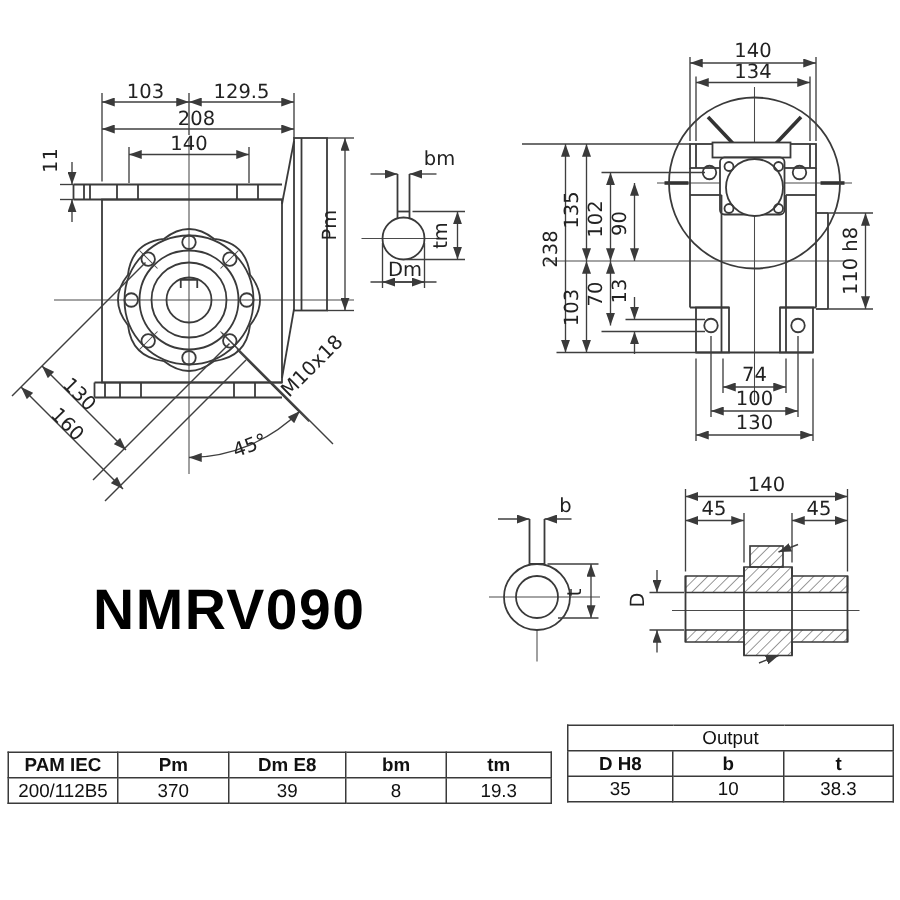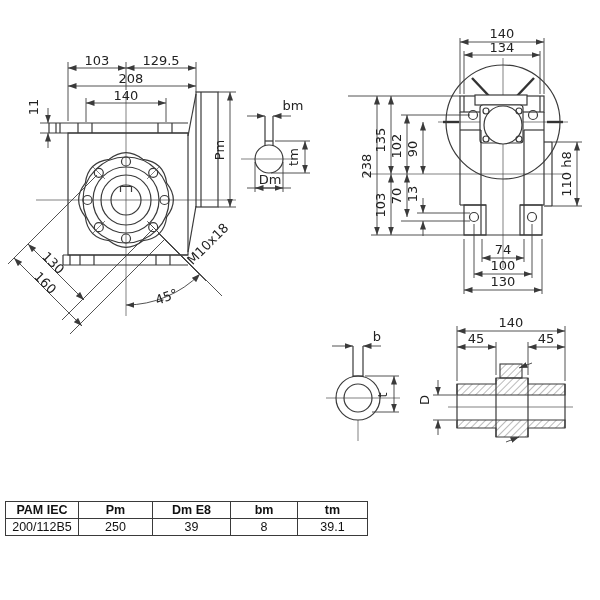--- a/index.html
+++ b/index.html
@@ -295,43 +295,66 @@
 
     <line class="d" x1="433" y1="395" x2="456" y2="395"></line>
     <line class="d" x1="433" y1="420" x2="456" y2="420"></line>
     <line class="d" x1="438" y1="380" x2="438" y2="395" marker-end="url(#ar)"></line>
     <line class="d" x1="438" y1="420" x2="438" y2="435" marker-start="url(#ar)"></line>
     <text x="429" y="400" text-anchor="middle" transform="rotate(-90 429,400)">D</text>
   </g>
 </svg>
 
 
+<div class="title">NMRV090</div>
 
 
 <table id="pamTable">
   <colgroup>
         <col style="width:73px">
         <col style="width:74px">
         <col style="width:78px">
         <col style="width:67px">
         <col style="width:70px">
       </colgroup>
   <tbody>
         <tr>
     <td class="th">PAM IEC</td>
     <td class="th">Pm</td>
     <td class="th">Dm E8</td>
     <td class="th">bm</td>
     <td class="th">tm</td>
   </tr>
   <tr>
     <td>200/112B5</td>
-    <td>250</td>
+    <td>370</td>
     <td>39</td>
     <td>8</td>
-    <td>39.1</td>
+    <td>19.3</td>
   </tr>
 </tbody>
     </table>
 
 
+<table id="outTable">
+  <colgroup>
+        <col style="width:70px">
+        <col style="width:74px">
+        <col style="width:73px">
+      </colgroup>
+  <tbody>
+        <tr>
+    <td colspan="3">Output</td>
+  </tr>
+  <tr>
+    <td class="th">D H8</td>
+    <td class="th">b</td>
+    <td class="th">t</td>
+  </tr>
+  <tr>
+    <td>35</td>
+    <td>10</td>
+    <td>38.3</td>
+  </tr>
+</tbody>
+    </table>
 
 </div>
 
 </body></html>

